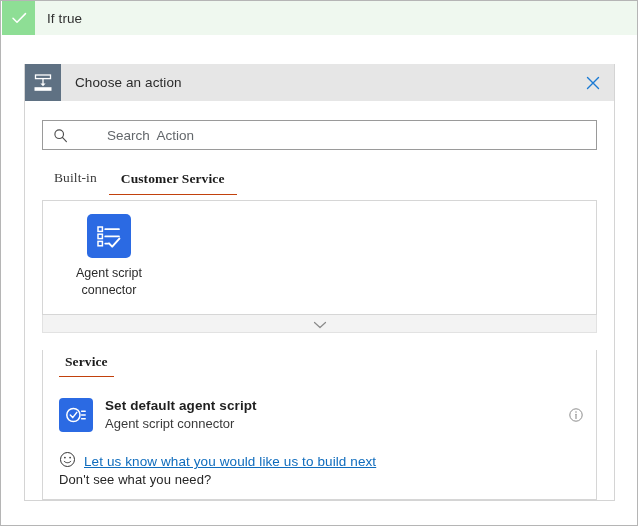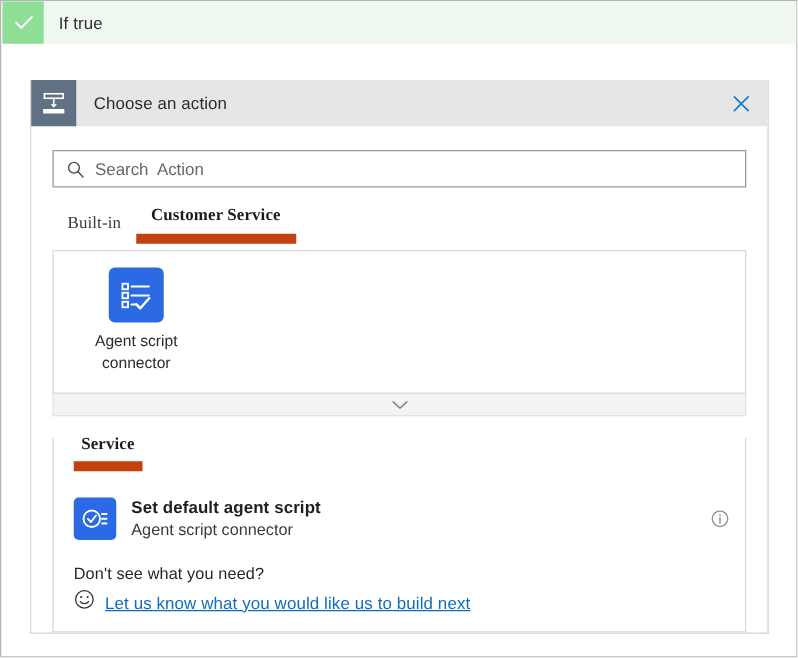--- a/index.html
+++ b/index.html
@@ -98,20 +98,21 @@
 
   
   #search-wrap {
     margin: 19px 17px 0 17px;
     height: 30px;
     box-sizing: border-box;
     border: 1px solid #9a9a9a;
     display: flex;
     align-items: center;
     background: #fff;
+    gap: 31px;
   }
   #search-icon { flex: none; padding: 0 8px 0 10px; display:flex; align-items:center;}
   #search-input {
     border: none;
     outline: none;
     flex: 1;
     font-family: "Liberation Sans", sans-serif;
     font-size: 13.5px;
     color: #333;
     background: transparent;
@@ -134,21 +135,21 @@
     padding: 0 12px 7px 12px;
     cursor: pointer;
     border-bottom: 2px solid transparent;
     line-height: 16px;
     letter-spacing: .1px;
     font-family: Liberation Serif, serif;
   }
   .tab.active {
     color: #1b1b1b;
     font-weight: bold;
-    border-bottom: 8px solid #c2410c;
+    border-bottom: 1px solid #c2410c;
   }
 
   
   #connector-box {
     margin: 5px 17px 0 17px;
     border: 1px solid #d6d6d6;
     height: 115px;
     box-sizing: border-box;
     background: #fff;
     position: relative;
@@ -365,29 +366,29 @@
             <svg width="16" height="16" viewBox="0 0 16 16" aria-hidden="true">
               <circle cx="8" cy="8" r="6.2" fill="none" stroke="#8d8d8d" stroke-width="1"></circle>
               <circle cx="8" cy="5.1" r="0.75" fill="#8d8d8d"></circle>
               <line x1="8" y1="7.2" x2="8" y2="11.4" stroke="#8d8d8d" stroke-width="1.1" stroke-linecap="round"></line>
             </svg>
           </div>
         </div>
       </div>
 
       <div id="feedback">
-        <div id="feedback-question">Don't see what you need?</div>
         <div id="feedback-link-row">
           <span>
             <svg width="17" height="17" viewBox="0 0 17 17" aria-hidden="true">
               <circle cx="8.5" cy="8.5" r="7" fill="none" stroke="#333333" stroke-width="1"></circle>
               <circle cx="5.9" cy="6.6" r="0.85" fill="#333333"></circle>
               <circle cx="11.1" cy="6.6" r="0.85" fill="#333333"></circle>
               <path d="M5.2 10.3 C6.4 12.3 10.6 12.3 11.8 10.3" fill="none" stroke="#333333" stroke-width="1" stroke-linecap="round"></path>
             </svg>
           </span>
           <span id="feedback-link">Let us know what you would like us to build next</span>
         </div>
+        <div id="feedback-question">Don't see what you need?</div>
       </div>
 
     </div>
   </div>
 </div>
 
 </body></html>

